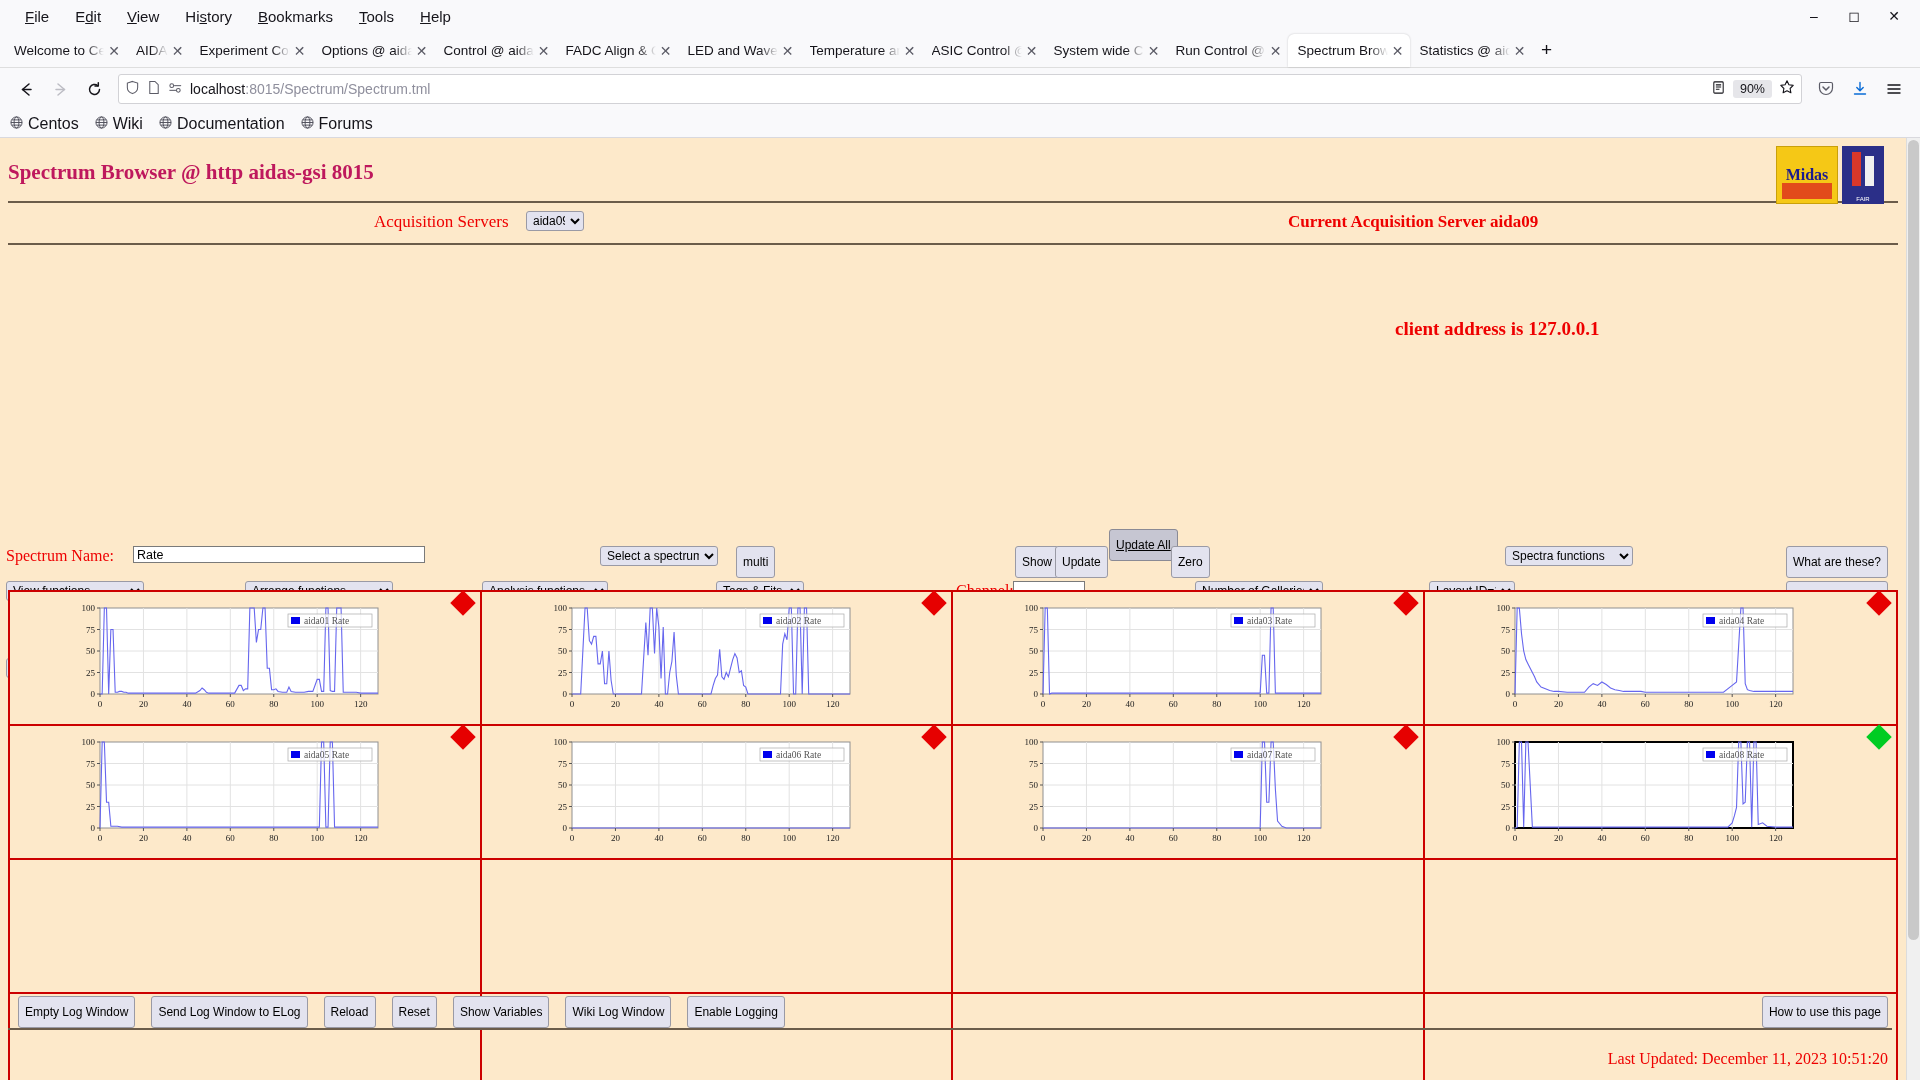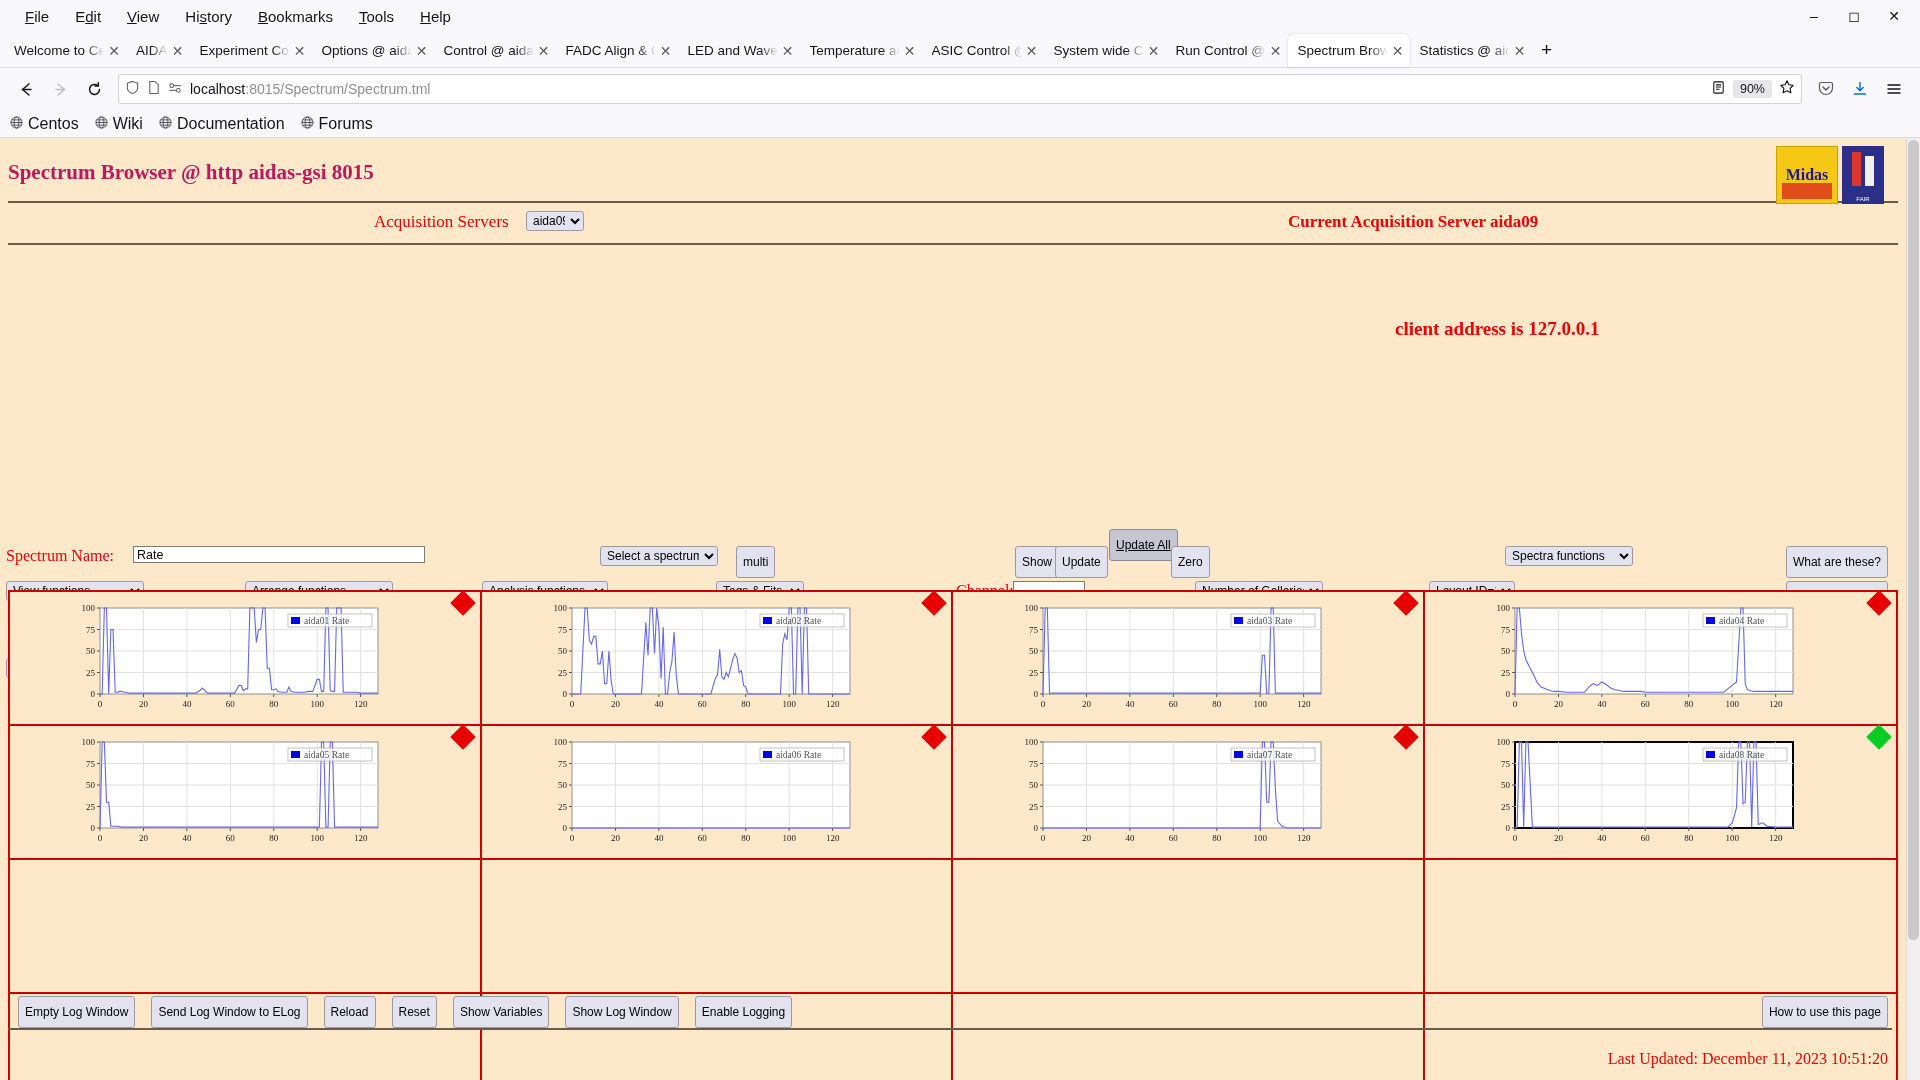--- a/index.html
+++ b/index.html
@@ -858,21 +858,21 @@
           <div class="cell"></div>
           <div class="cell"></div>
         </div>
 
       <div class="btnrow-bottom" id="footerbtns">
           <button class="btn">Empty Log Window</button>
           <button class="btn">Send Log Window to ELog</button>
           <button class="btn">Reload</button>
           <button class="btn">Reset</button>
           <button class="btn">Show Variables</button>
-          <button class="btn">Show Log Window</button>
+          <button class="btn">Wiki Log Window</button>
           <button class="btn">Enable Logging</button>
         </div>
       <button class="btn howto">How to use this page</button>
       <hr class="hr3">
       <div class="lastupd">Last Updated: December 11, 2023 10:51:20</div>
 
     </div>
     <div class="scrollbar">
       <div class="scrollthumb"></div>
     </div>

